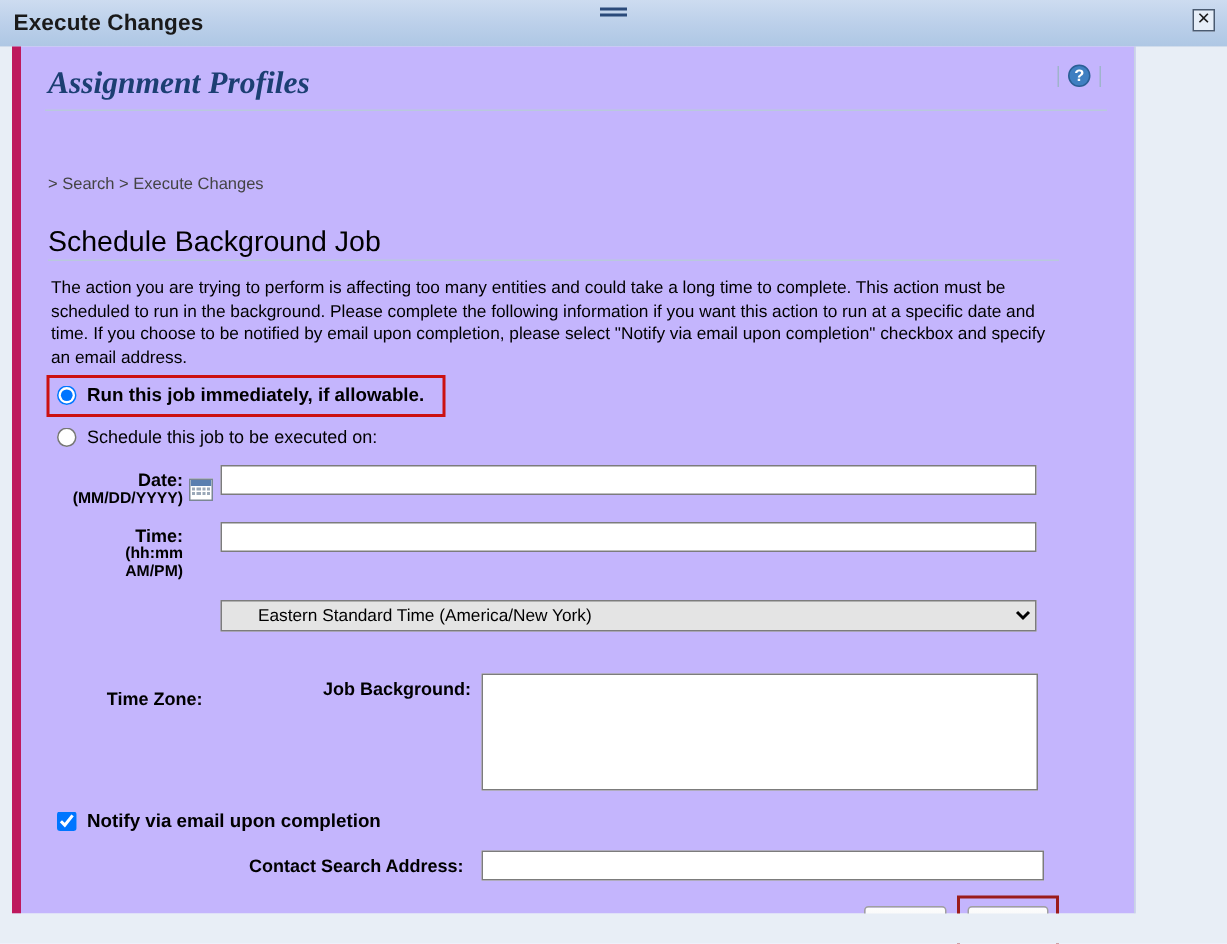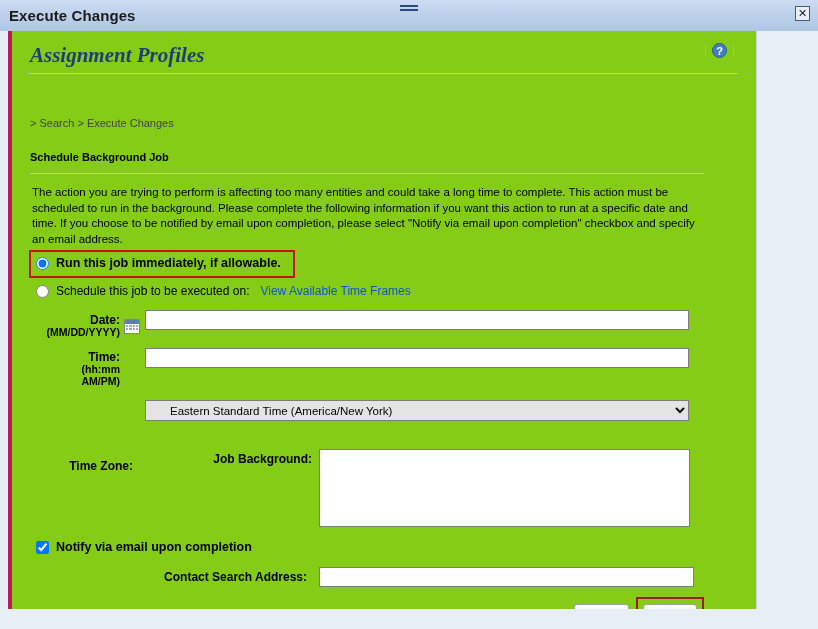--- a/index.html
+++ b/index.html
@@ -82,22 +82,22 @@
     right: 0;
     bottom: 0;
     background: #e8eef6;
   }
   #content-panel {
     position: absolute;
     left: 8px;
     top: 0;
     width: 749px;
     bottom: 20px;
-    background: #84cc16;
-    border-left: 4px solid #be185d;
+    background: #c4b5fd;
+    border-left: 6px solid #be185d;
     border-right: 1px solid #c8d4e4;
     box-sizing: border-box;
   }
 
   
   #app-header {
     position: relative;
     height: 44px;
     padding-left: 14px;
   }
@@ -159,22 +159,22 @@
   #breadcrumb a {
     color: #444444;
     text-decoration: none;
   }
 
   
   #section-title {
     position: absolute;
     left: 18px;
     top: 120px;
-    font-size: 11px;
-    font-weight: bold;
+    font-size: 19px;
+    font-weight: normal;
     color: #000000;
   }
   #section-rule {
     position: absolute;
     left: 18px;
     width: 674px;
     top: 142px;
     height: 1px;
     background: #b9c9dd;
   }
@@ -421,21 +421,20 @@
 
       <div id="option-immediate-wrap"></div>
       <div id="option-immediate">
         <input type="radio" name="schedule" id="radio-immediate" checked="" style="">
         <label for="radio-immediate">Run this job immediately, if allowable.</label>
       </div>
 
       <div id="option-scheduled">
         <input type="radio" name="schedule" id="radio-scheduled" style="">
         <label for="radio-scheduled">Schedule this job to be executed on:</label>
-        <a href="#" id="time-frames-link">View Available Time Frames</a>
       </div>
 
       <div class="field-label" id="label-date">Date:</div>
       <div class="field-sub" id="sub-date">(MM/DD/YYYY)</div>
       <div id="calendar-icon">
         <div class="cal-top"></div>
         <div class="cal-grid">
             <i></i>
             <i></i>
             <i></i>

